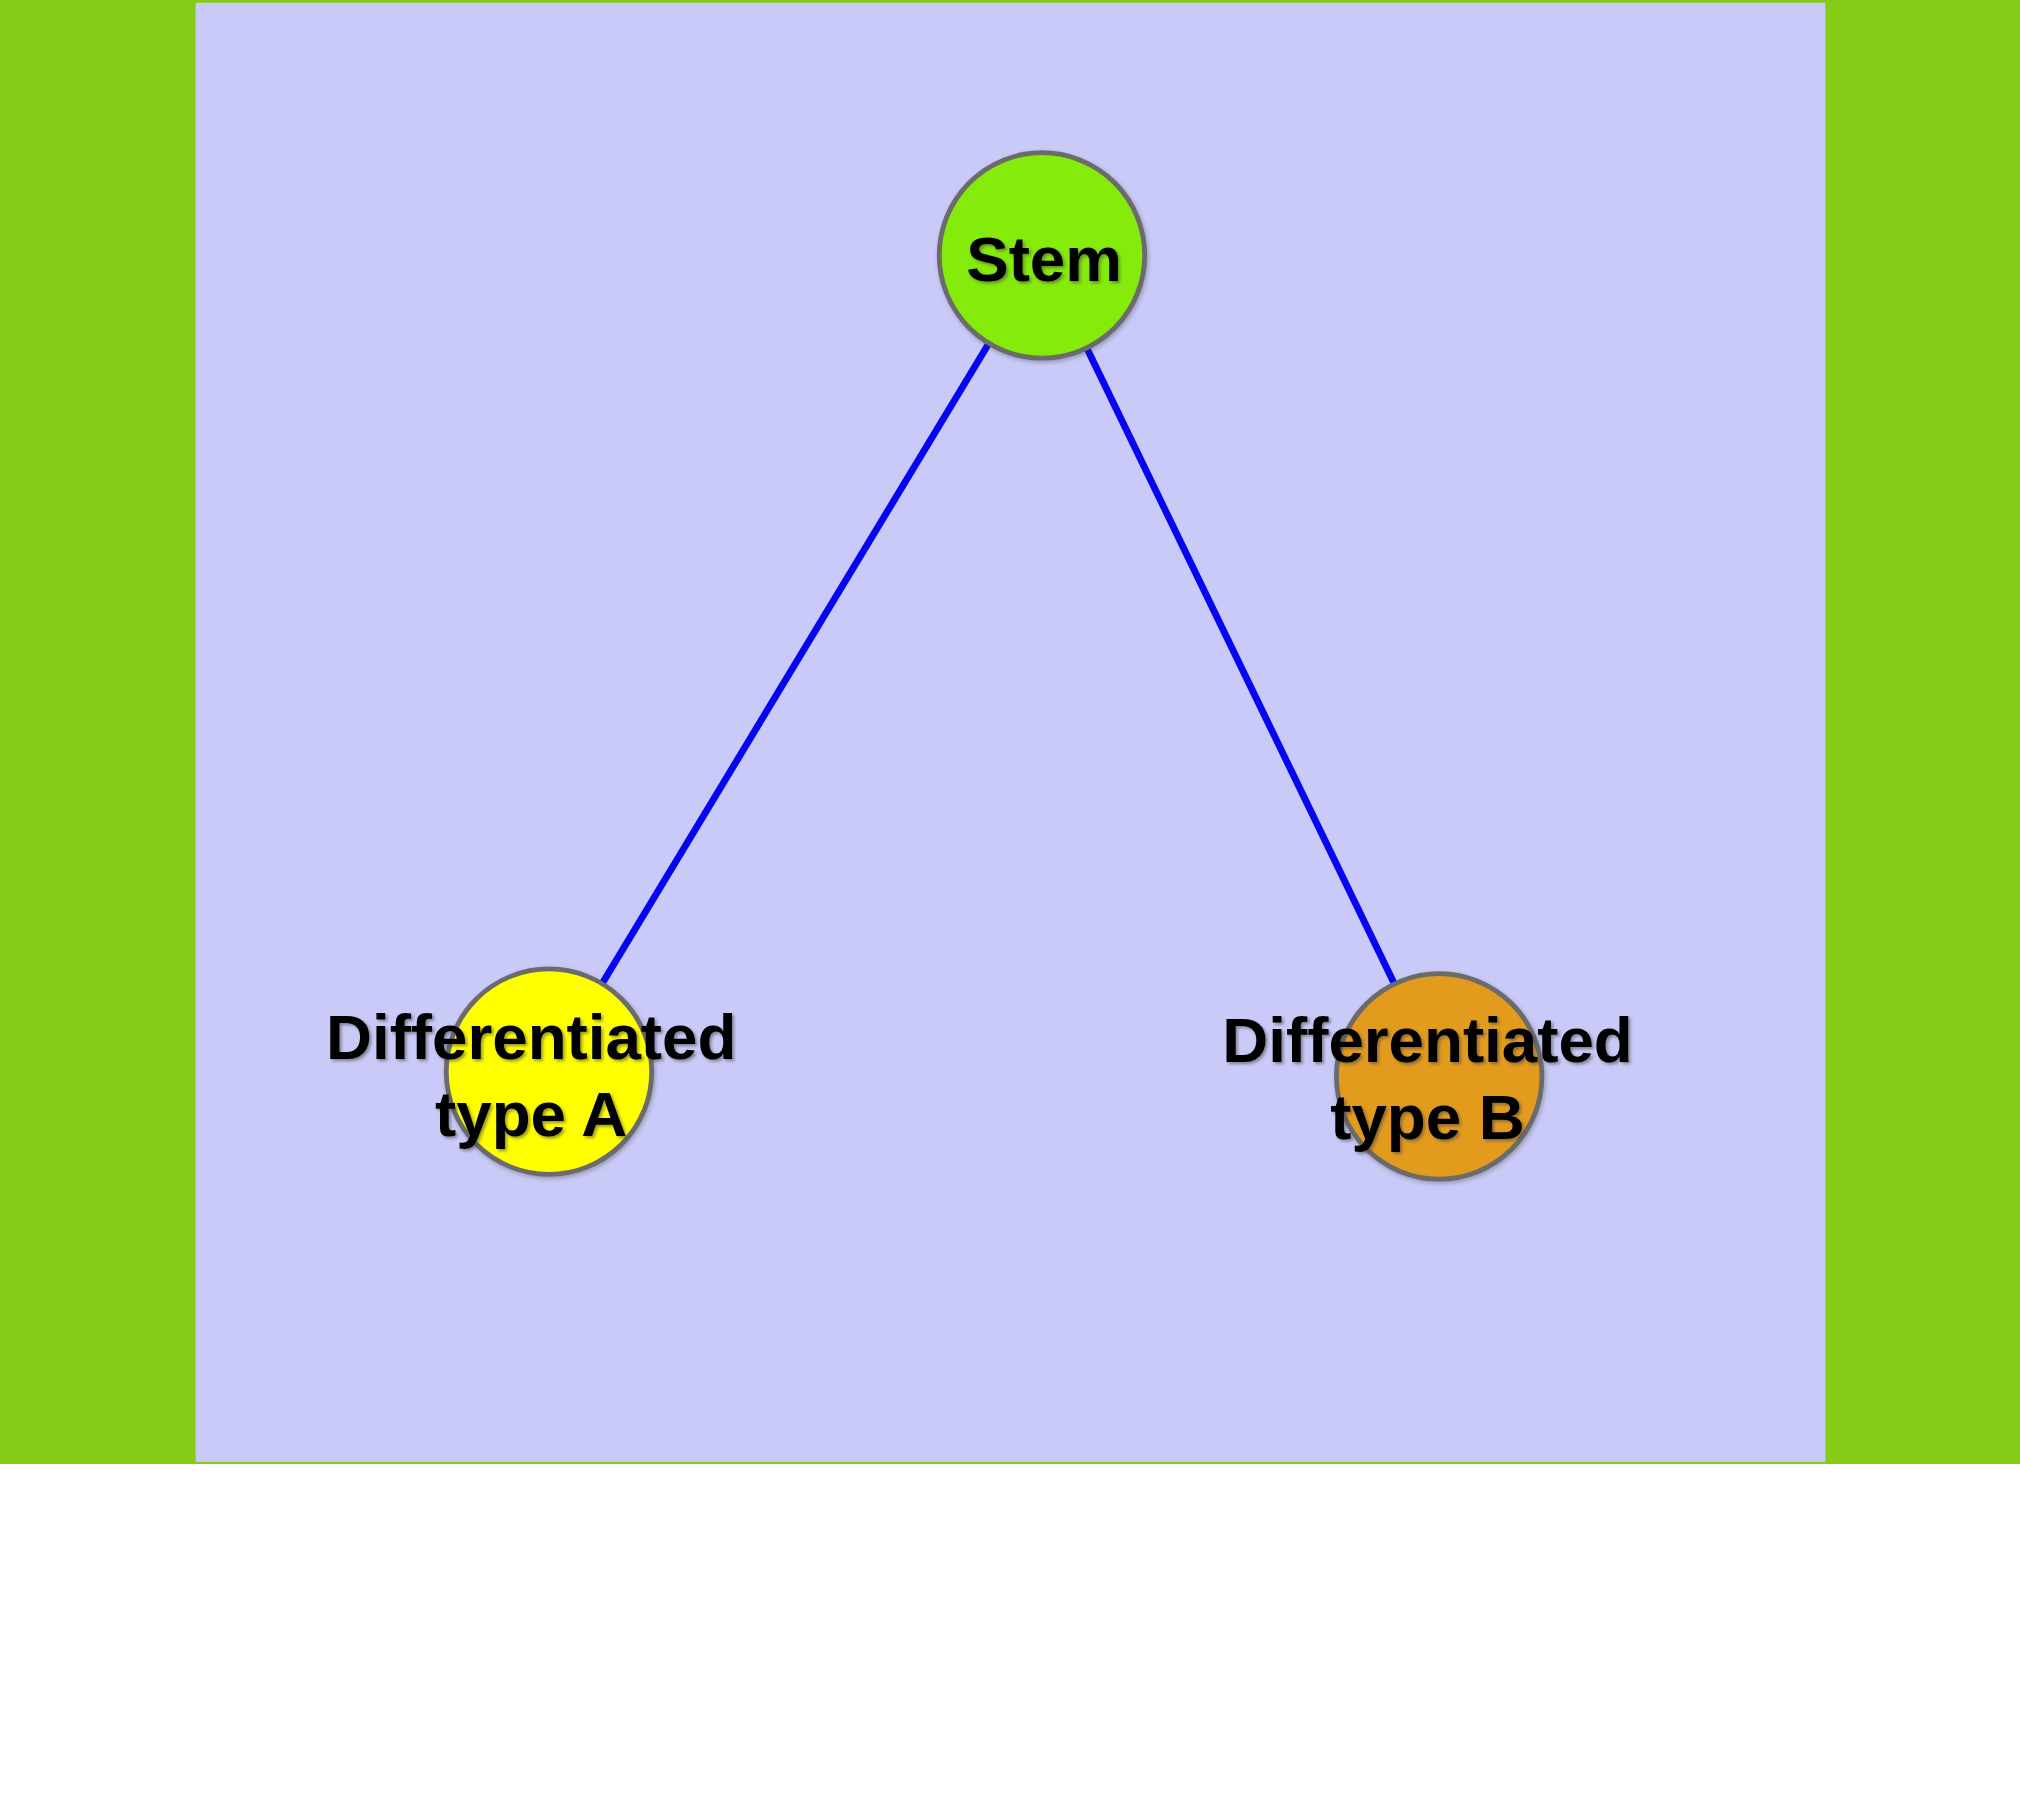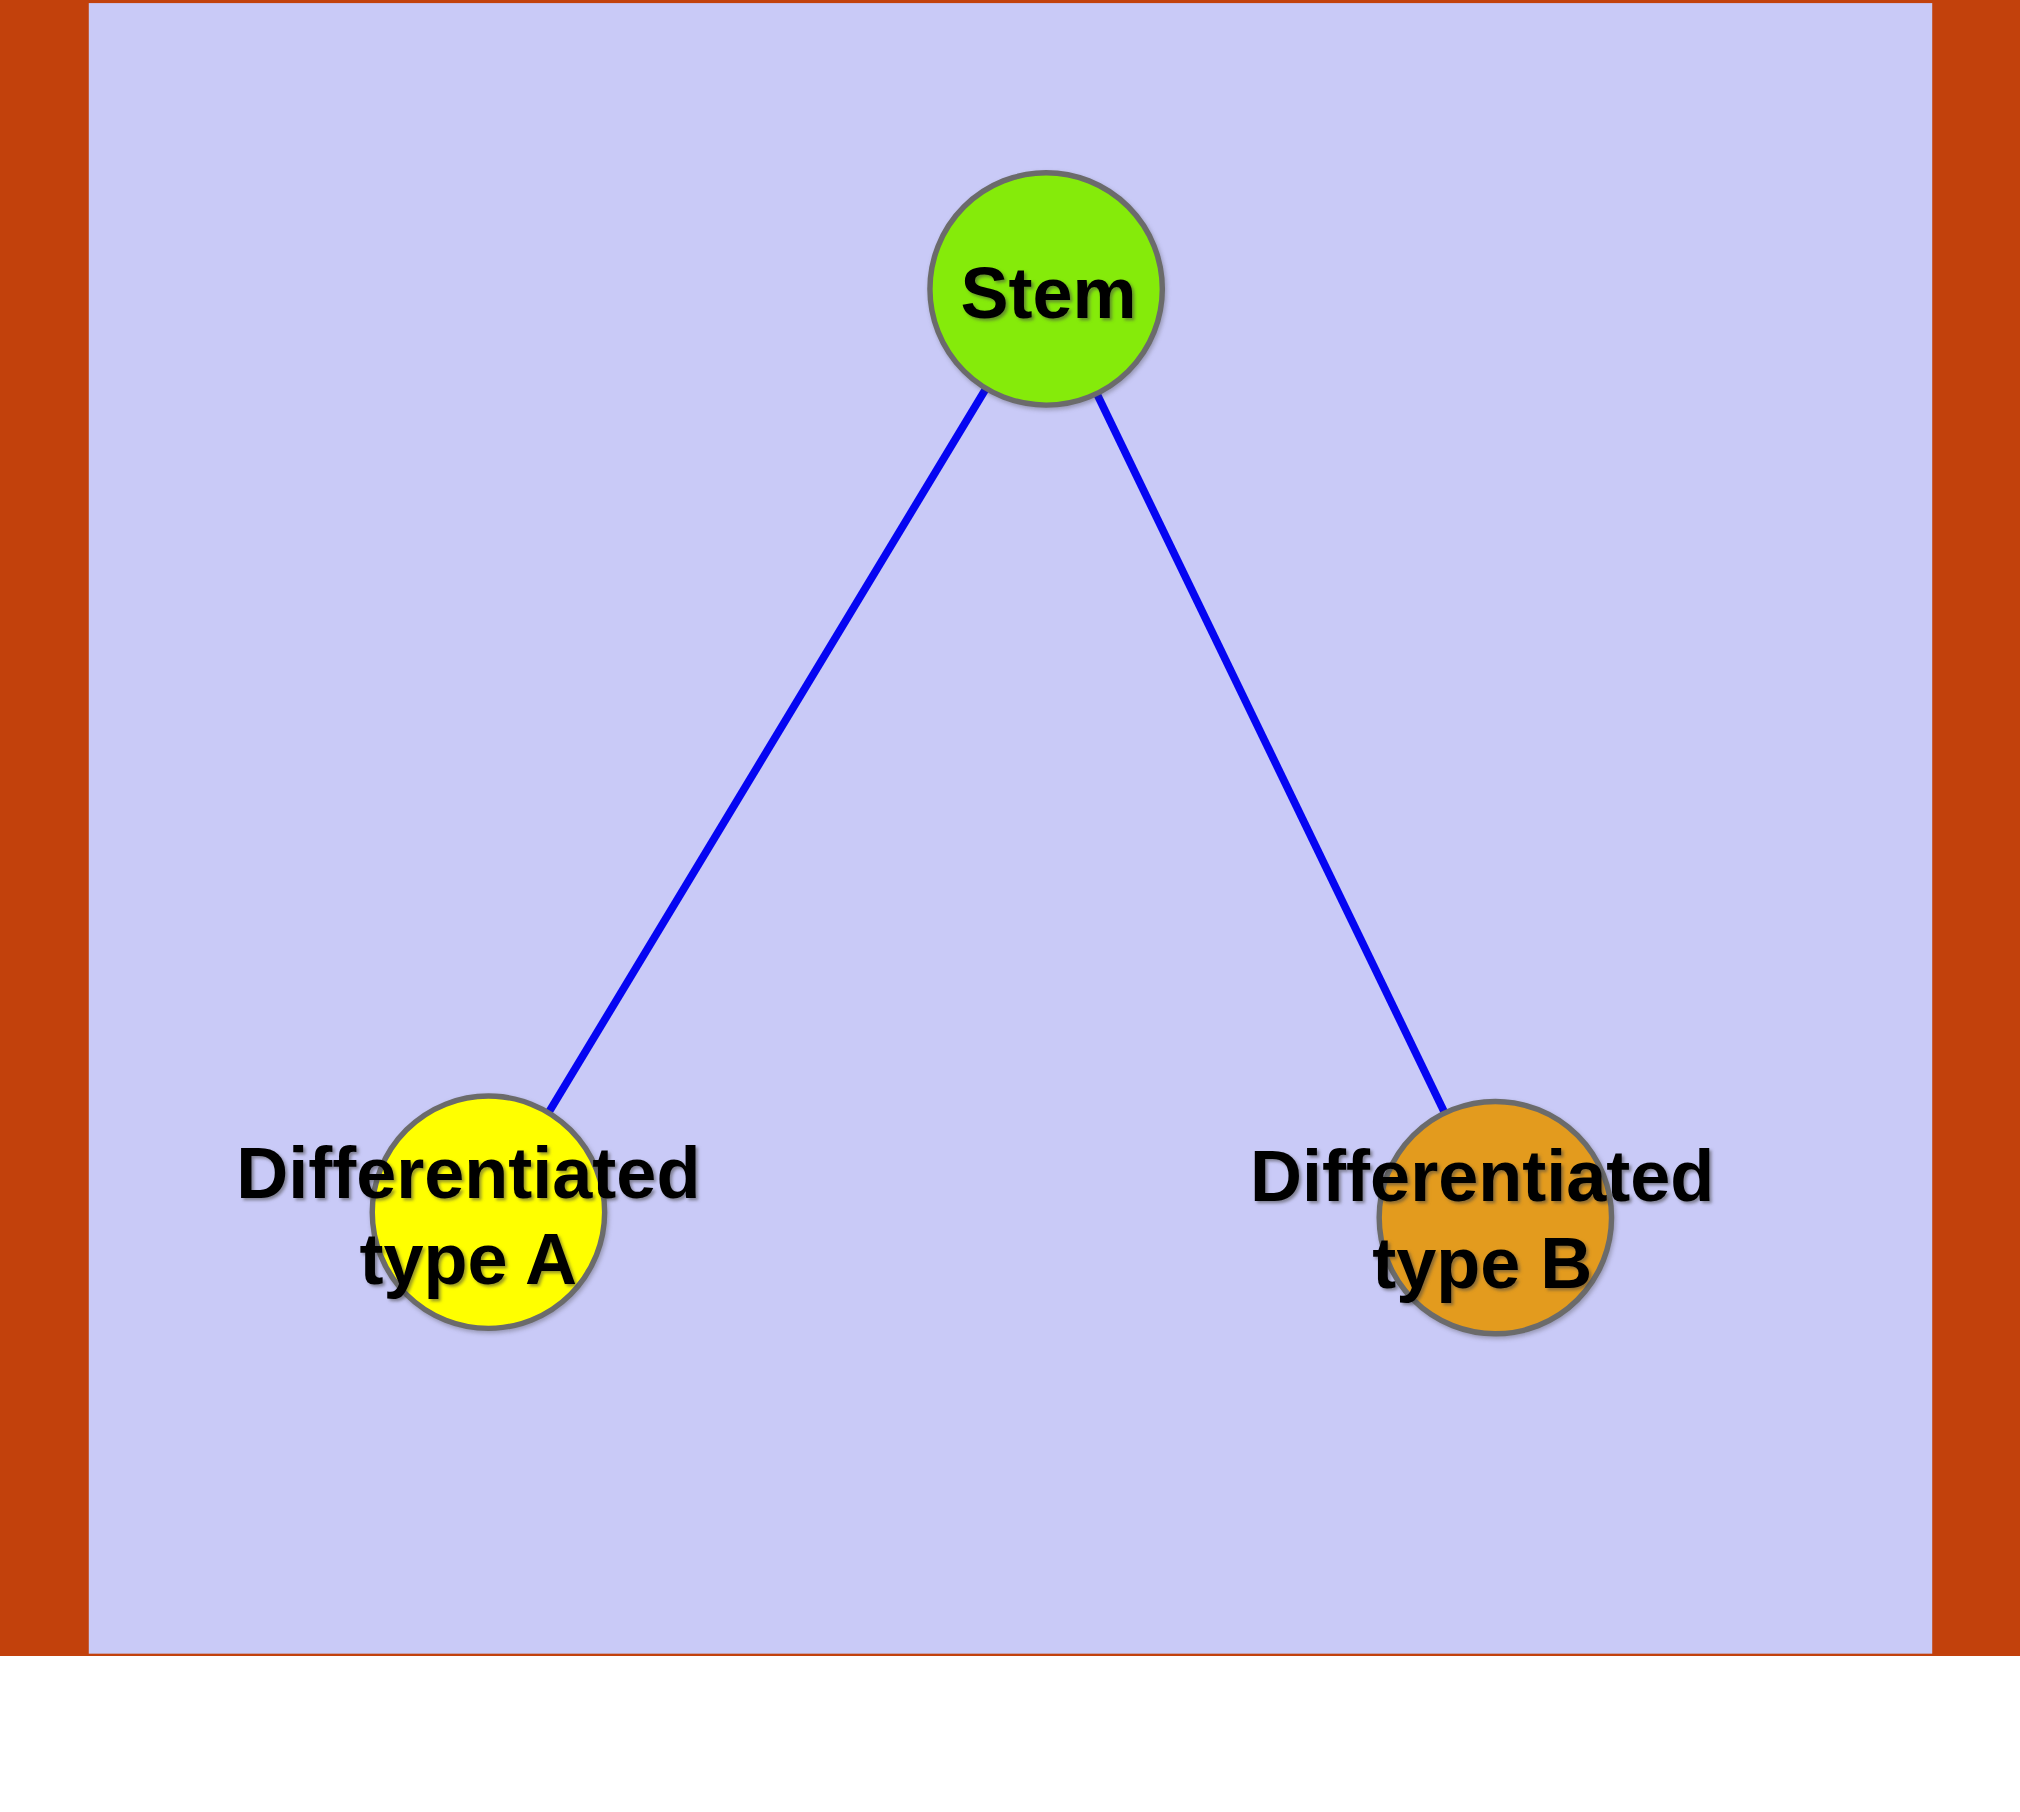--- a/index.html
+++ b/index.html
@@ -4,22 +4,22 @@
 <style>
   html, body {
     margin: 0;
     padding: 0;
     background: #FFFFFF;
     font-family: "Liberation Sans", sans-serif;
   }
   #figure {
     position: relative;
     width: 2021px;
-    height: 1656px;
-    background: #c2410c;
+    height: 1464px;
+    background: #84cc16;
     overflow: hidden;
   }
   #graph-svg {
     position: absolute;
     left: 0;
     top: 0;
     width: 100%;
     height: 100%;
     display: block;
   }

